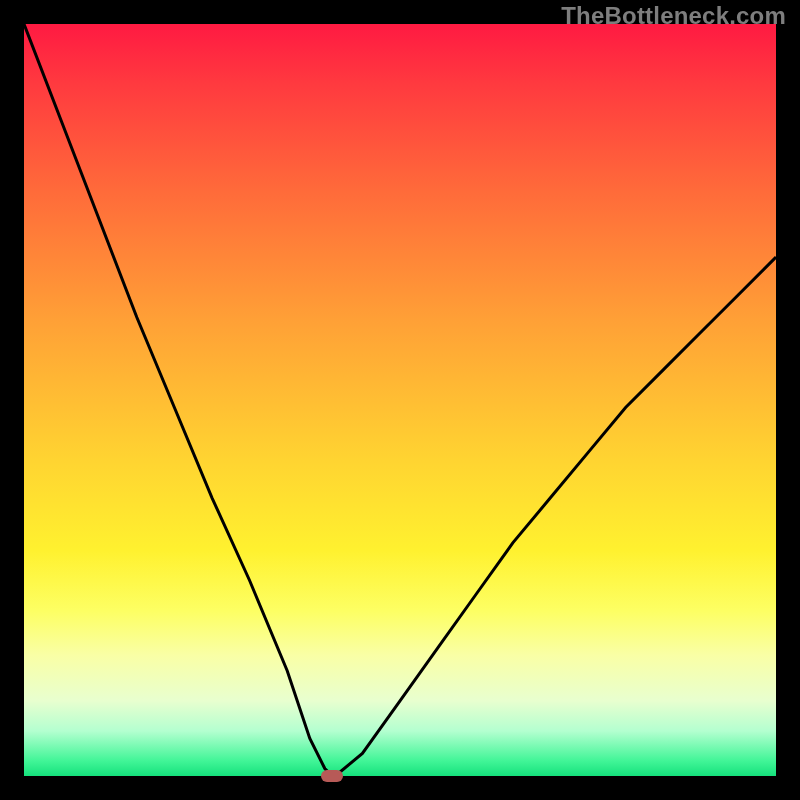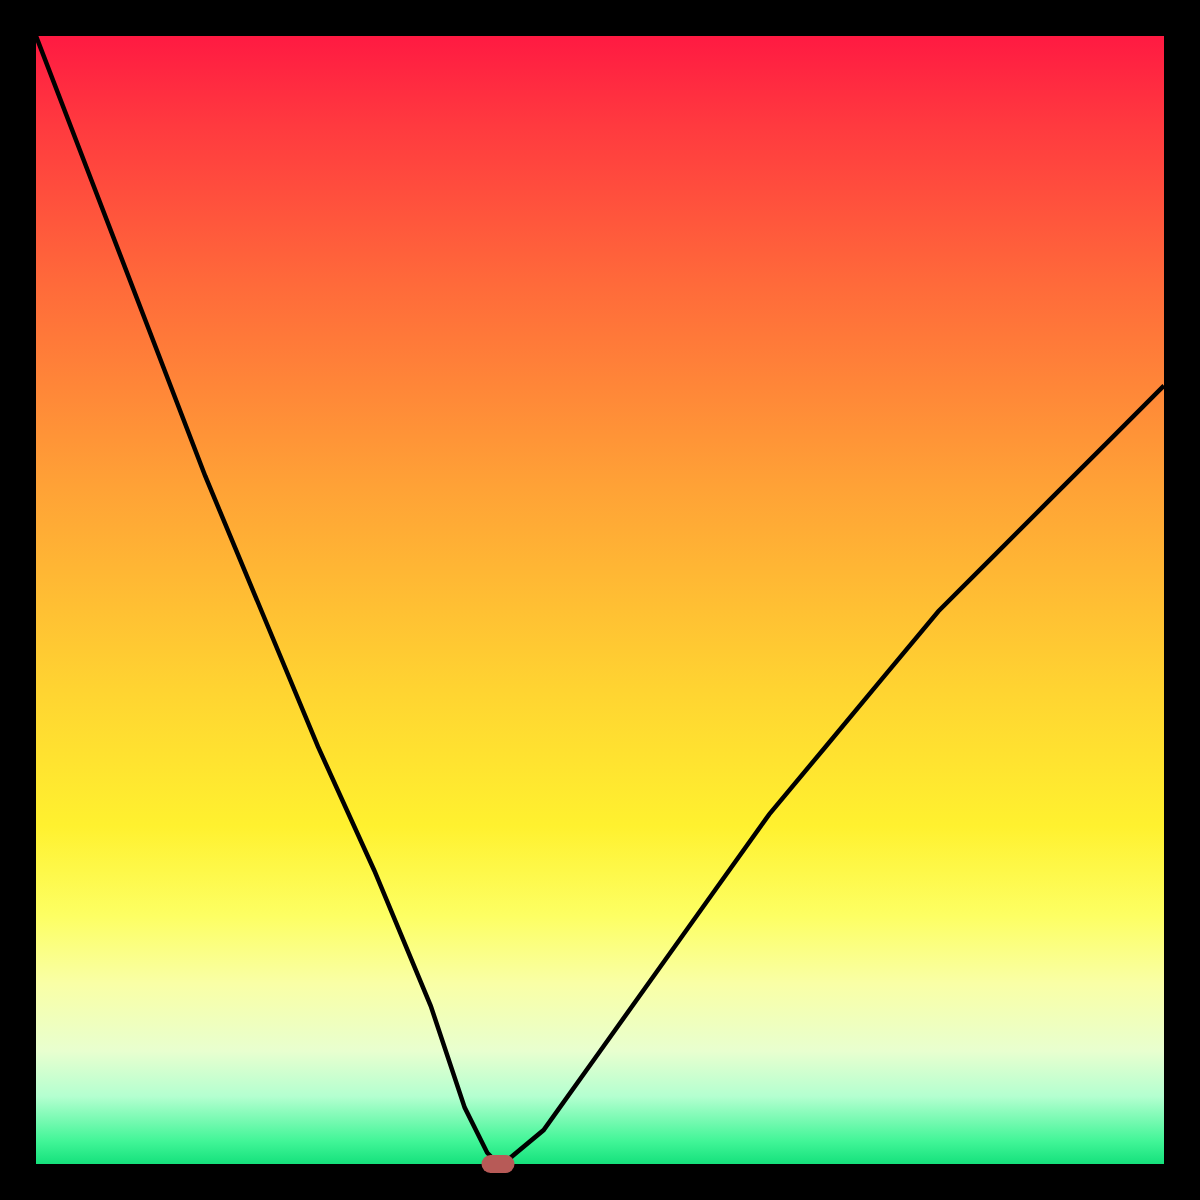--- a/index.html
+++ b/index.html
@@ -62,20 +62,21 @@
     height: 12px;
     border-radius: 6px;
     background: #b75a57;
     transform: translate(-50%, -50%);
   }
 </style>
 </head>
 <body>
 
 <div class="frame">
+  <div class="watermark">TheBottleneck.com</div>
 
   <div class="plot">
     <svg class="curve" viewBox="0 0 752 752" preserveAspectRatio="none">
       <path id="curve-path" fill="none" stroke="#000" stroke-width="3" d="M0.0 0.0 L37.6 97.8 L75.2 195.5 L112.8 293.3 L150.4 383.5 L188.0 473.8 L225.6 556.5 L263.2 646.7 L285.8 714.4 L300.8 744.5 L308.3 752.0 L315.8 748.2 L338.4 729.4 L376.0 676.8 L413.6 624.2 L451.2 571.5 L488.8 518.9 L526.4 473.8 L564.0 428.6 L601.6 383.5 L639.2 345.9 L676.8 308.3 L714.4 270.7 L752.0 233.1"></path>
     </svg>
     <div id="min-dot" class="min-dot" style="left: 308.32px; top: 752px;"></div>
   </div>
 </div>
 
 </body></html>

